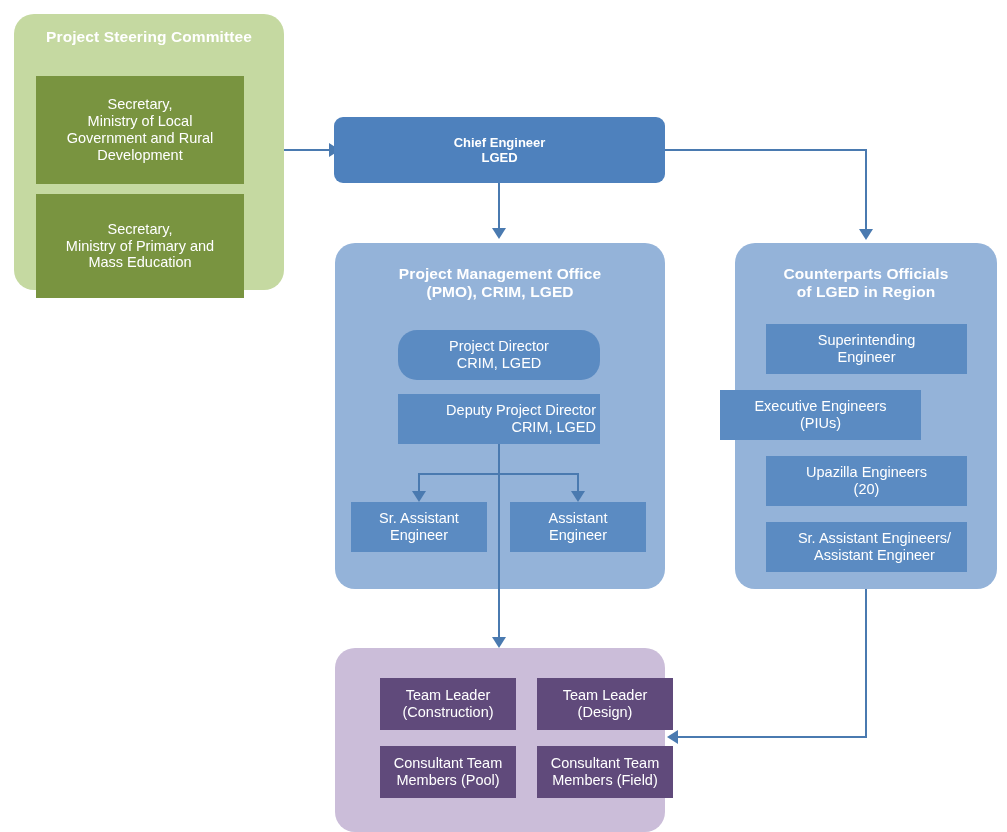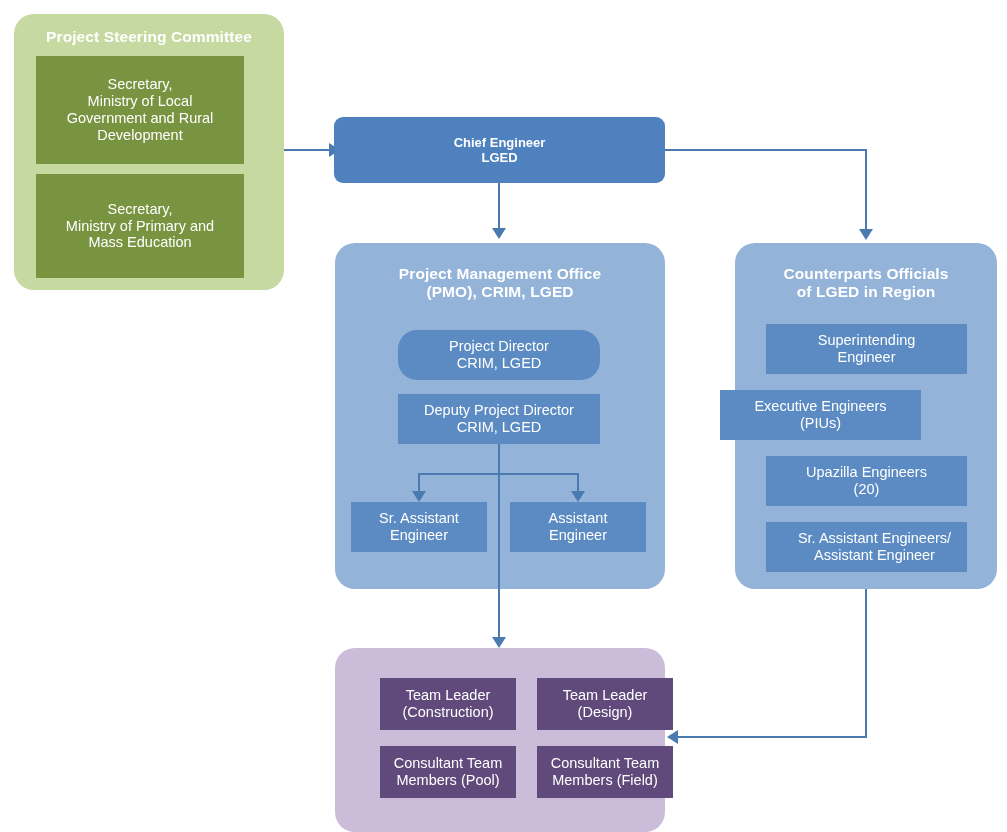--- a/index.html
+++ b/index.html
@@ -49,20 +49,21 @@
   .node-box span {
     display: block;
     width: 100%;
   }
 
   
   .panel-green { background: #c5d9a1; }
   .box-green {
     background: #799440;
     font-size: 14.5px;
+    margin-top: 20px;
   }
   .title-green {
     font-size: 15.5px;
   }
 
   
   .panel-blue { background: #94b3d9; }
   .box-blue {
     background: #5b8bc2;
     font-size: 14.5px;
@@ -143,21 +144,21 @@
   <div class="arrow arrow-down" style="left:859px; top:229px;"></div>
 
   <div class="group-panel panel-blue" style="left:335px; top:243px; width:330px; height:346px;">
     <div class="group-title title-blue" style="top:22px;">Project Management Office<br>(PMO), CRIM, LGED</div>
   </div>
 
   <div class="node-box box-blue" style="left:398px; top:330px; width:202px; height:50px;border-radius:19px;">
     <span>Project Director<br>CRIM, LGED</span>
   </div>
 
-  <div class="node-box box-blue" style="left:398px; top:394px; width:202px; height:50px;">
+  <div class="node-box box-blue" style="left:398px; top:394px; width:202px; height:50px;text-align:right;">
     <span>Deputy Project Director<br>CRIM, LGED</span>
   </div>
 
   <div class="conn conn-v" style="left:498px; top:444px; height:30px;"></div>
   <div class="conn conn-h" style="left:418px; top:473px; width:161px;"></div>
   <div class="conn conn-v" style="left:418px; top:473px; height:21px;"></div>
   <div class="arrow arrow-down" style="left:412px; top:491px;"></div>
   <div class="conn conn-v" style="left:577px; top:473px; height:21px;"></div>
   <div class="arrow arrow-down" style="left:571px; top:491px;"></div>
 

